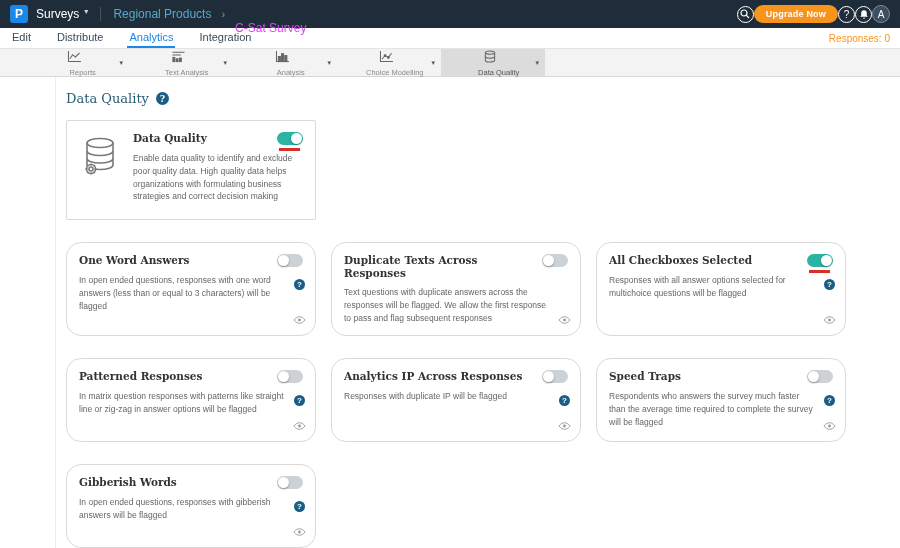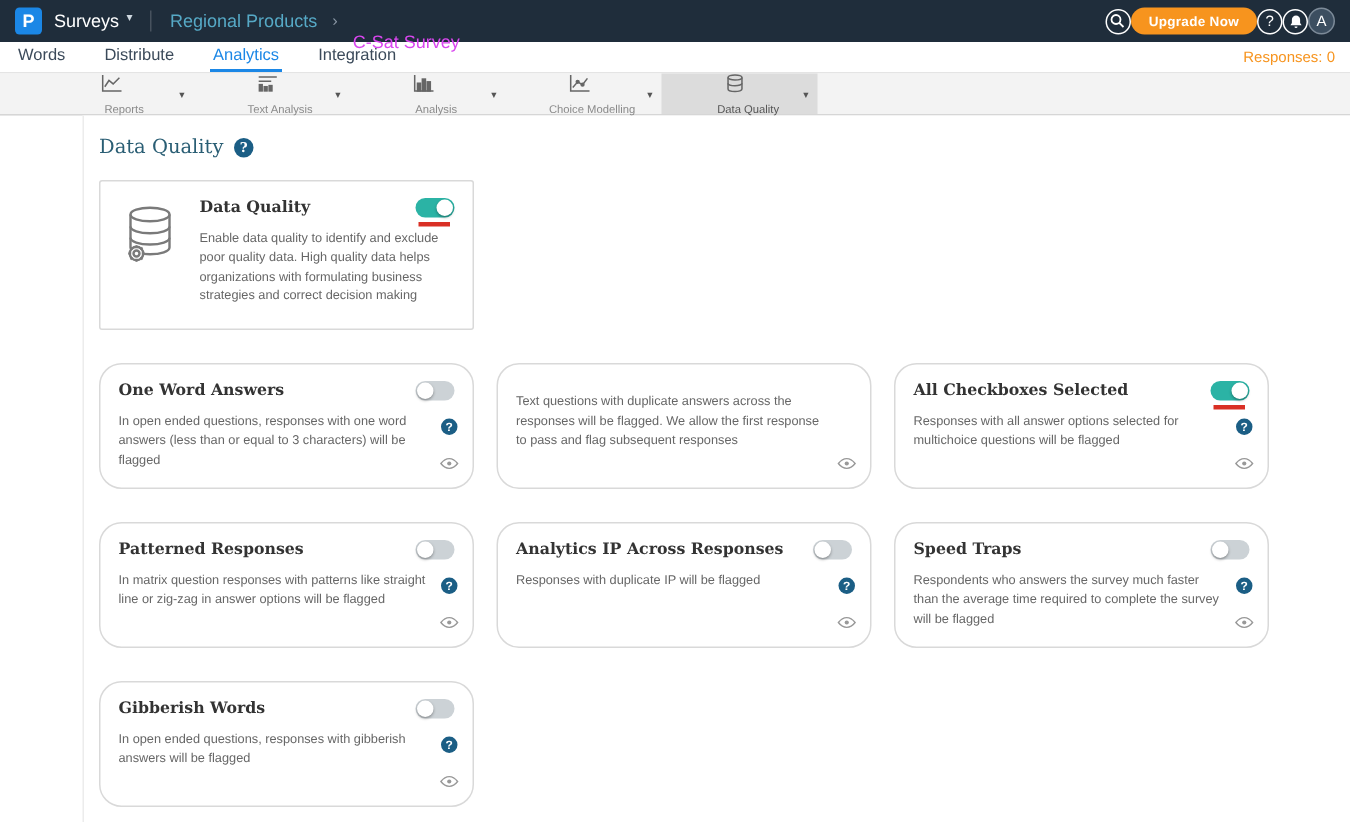--- a/index.html
+++ b/index.html
@@ -100,21 +100,21 @@
       <svg width="10" height="11" viewBox="0 0 12 13">
           <path d="M6 1.5a3.3 3.3 0 0 0-3.3 3.3v2.6L1.5 9.3h9L9.3 7.4V4.8A3.3 3.3 0 0 0 6 1.5z" fill="#fff"></path>
           <path d="M4.8 10.3a1.2 1.2 0 0 0 2.4 0z" fill="#fff"></path>
         </svg>
     </span>
     <span class="avatar">A</span>
   </div>
 </div>
 
 <div class="navrow">
-  <span class="nav-item">Words</span>
+  <span class="nav-item">Edit</span>
   <span class="nav-item">Distribute</span>
   <span class="nav-item active">Analytics</span>
   <span class="nav-item">Integration</span>
   <span class="responses">Responses: 0</span>
 </div>
 
 <div class="toolbar">
   <div class="tab">
     <div class="tab-main">
       <span>
@@ -225,20 +225,24 @@
         <span class="eye">
           <svg width="13" height="8" viewBox="0 0 14 8">
               <path d="M1 4c2-2.6 4-3.5 6-3.5S11 1.4 13 4c-2 2.6-4 3.5-6 3.5S3 6.6 1 4z" fill="none" stroke="#999" stroke-width="1"></path>
               <circle cx="7" cy="4" r="1.5" fill="#999"></circle>
             </svg>
         </span>
       </div>
     </div>
 
     <div class="card">
+      <div class="card-head">
+        <span class="card-title">Duplicate Texts Across Responses</span>
+        <span class="toggle"></span>
+      </div>
       <div class="card-desc">Text questions with duplicate answers across the responses will be flagged. We allow the first response to pass and flag subsequent responses</div>
       <div class="card-side">
         <span class="help-icon small" style="visibility: hidden;">?</span>
         <span class="eye">
           <svg width="13" height="8" viewBox="0 0 14 8">
               <path d="M1 4c2-2.6 4-3.5 6-3.5S11 1.4 13 4c-2 2.6-4 3.5-6 3.5S3 6.6 1 4z" fill="none" stroke="#999" stroke-width="1"></path>
               <circle cx="7" cy="4" r="1.5" fill="#999"></circle>
             </svg>
         </span>
       </div>

